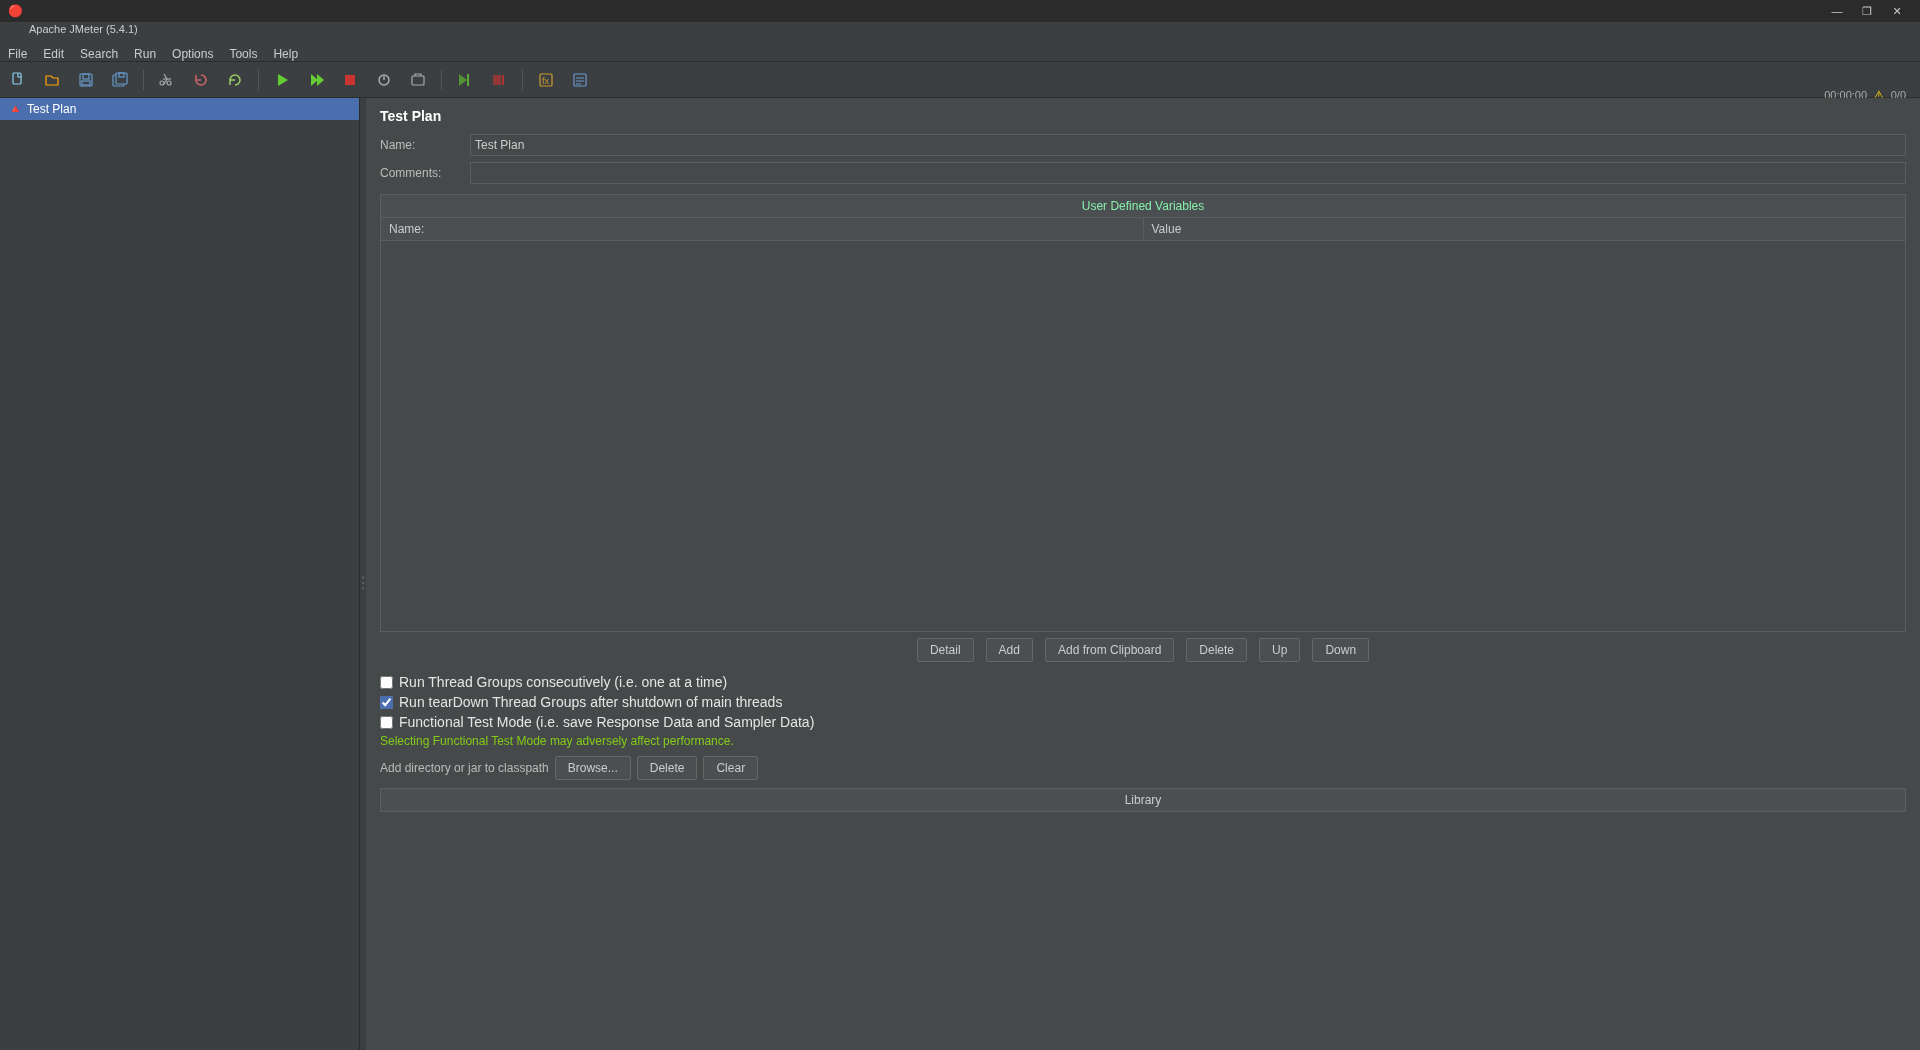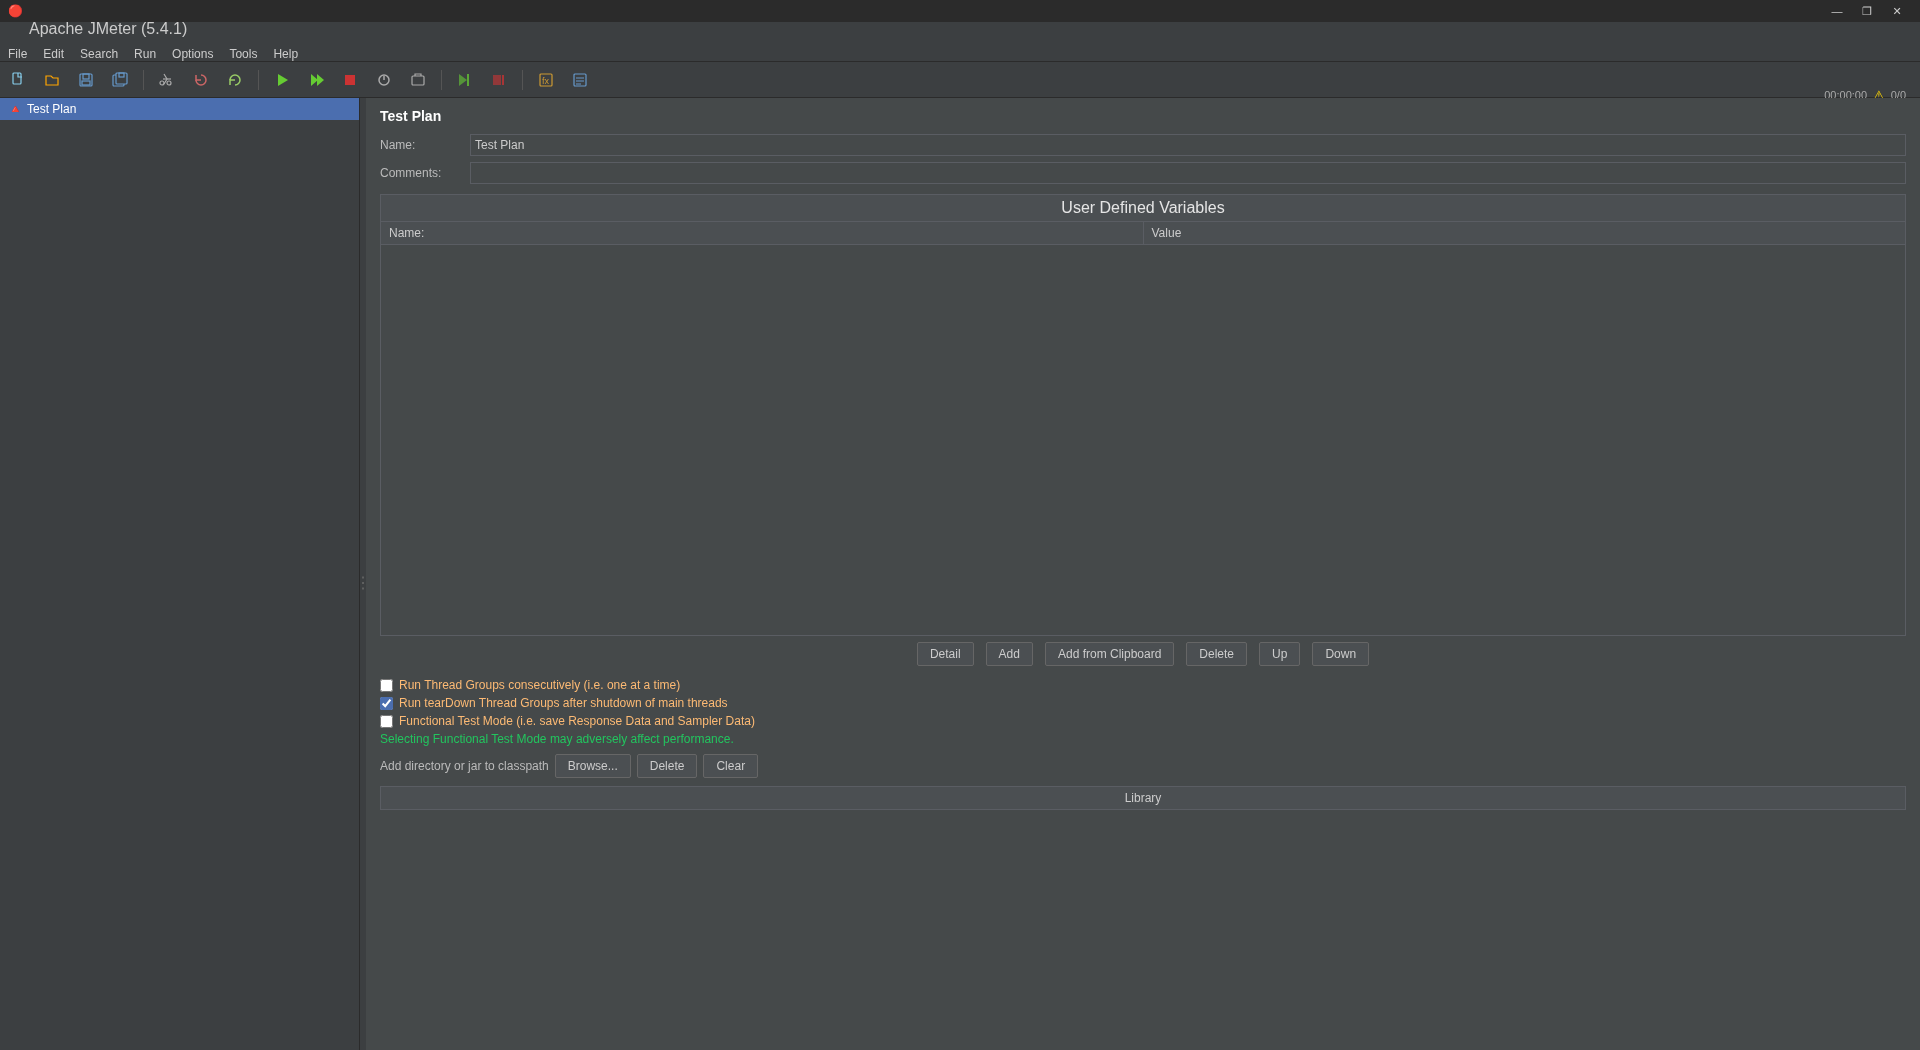--- a/index.html
+++ b/index.html
@@ -22,21 +22,21 @@
       justify-content: space-between;
       padding: 0 8px;
       user-select: none;
     }
     #title-bar-left {
       display: flex;
       align-items: center;
       gap: 6px;
     }
     #title-bar-title {
-      font-size: 16px;
+      font-size: 11px;
       color: #cccccc;
       margin-top: 36px;
     }
     #title-bar-controls {
       display: flex;
       gap: 0;
     }
     .title-btn {
       width: 30px;
       height: 22px;
@@ -182,22 +182,22 @@
 
     
     #udv-section {
       margin-top: 10px;
       border: 1px solid #5a5d63;
     }
     #udv-header {
       background: #4b4f52;
       text-align: center;
       padding: 4px;
-      font-size: 16px;
-      color: #e5e5e5;
+      font-size: 12px;
+      color: #86efac;
       border-bottom: 1px solid #5a5d63;
     }
     #udv-table-header {
       display: flex;
       background: #4b4f52;
       border-bottom: 1px solid #5a5d63;
     }
     .udv-col-name {
       flex: 1;
       padding: 4px 8px;
@@ -243,27 +243,27 @@
       gap: 6px;
       margin-bottom: 4px;
     }
     .checkbox-row input[type="checkbox"] {
       width: 13px;
       height: 13px;
       cursor: pointer;
       accent-color: #4b6eaf;
     }
     .checkbox-label {
-      font-size: 12px;
-      color: #fdba74;
+      font-size: 14px;
+      color: #e5e5e5;
     }
 
     #performance-note {
       font-size: 12px;
-      color: #22c55e;
+      color: #84cc16;
       margin: 4px 0 8px 0;
     }
 
     
     #classpath-section {
       display: flex;
       align-items: center;
       gap: 6px;
       margin-bottom: 8px;
     }

